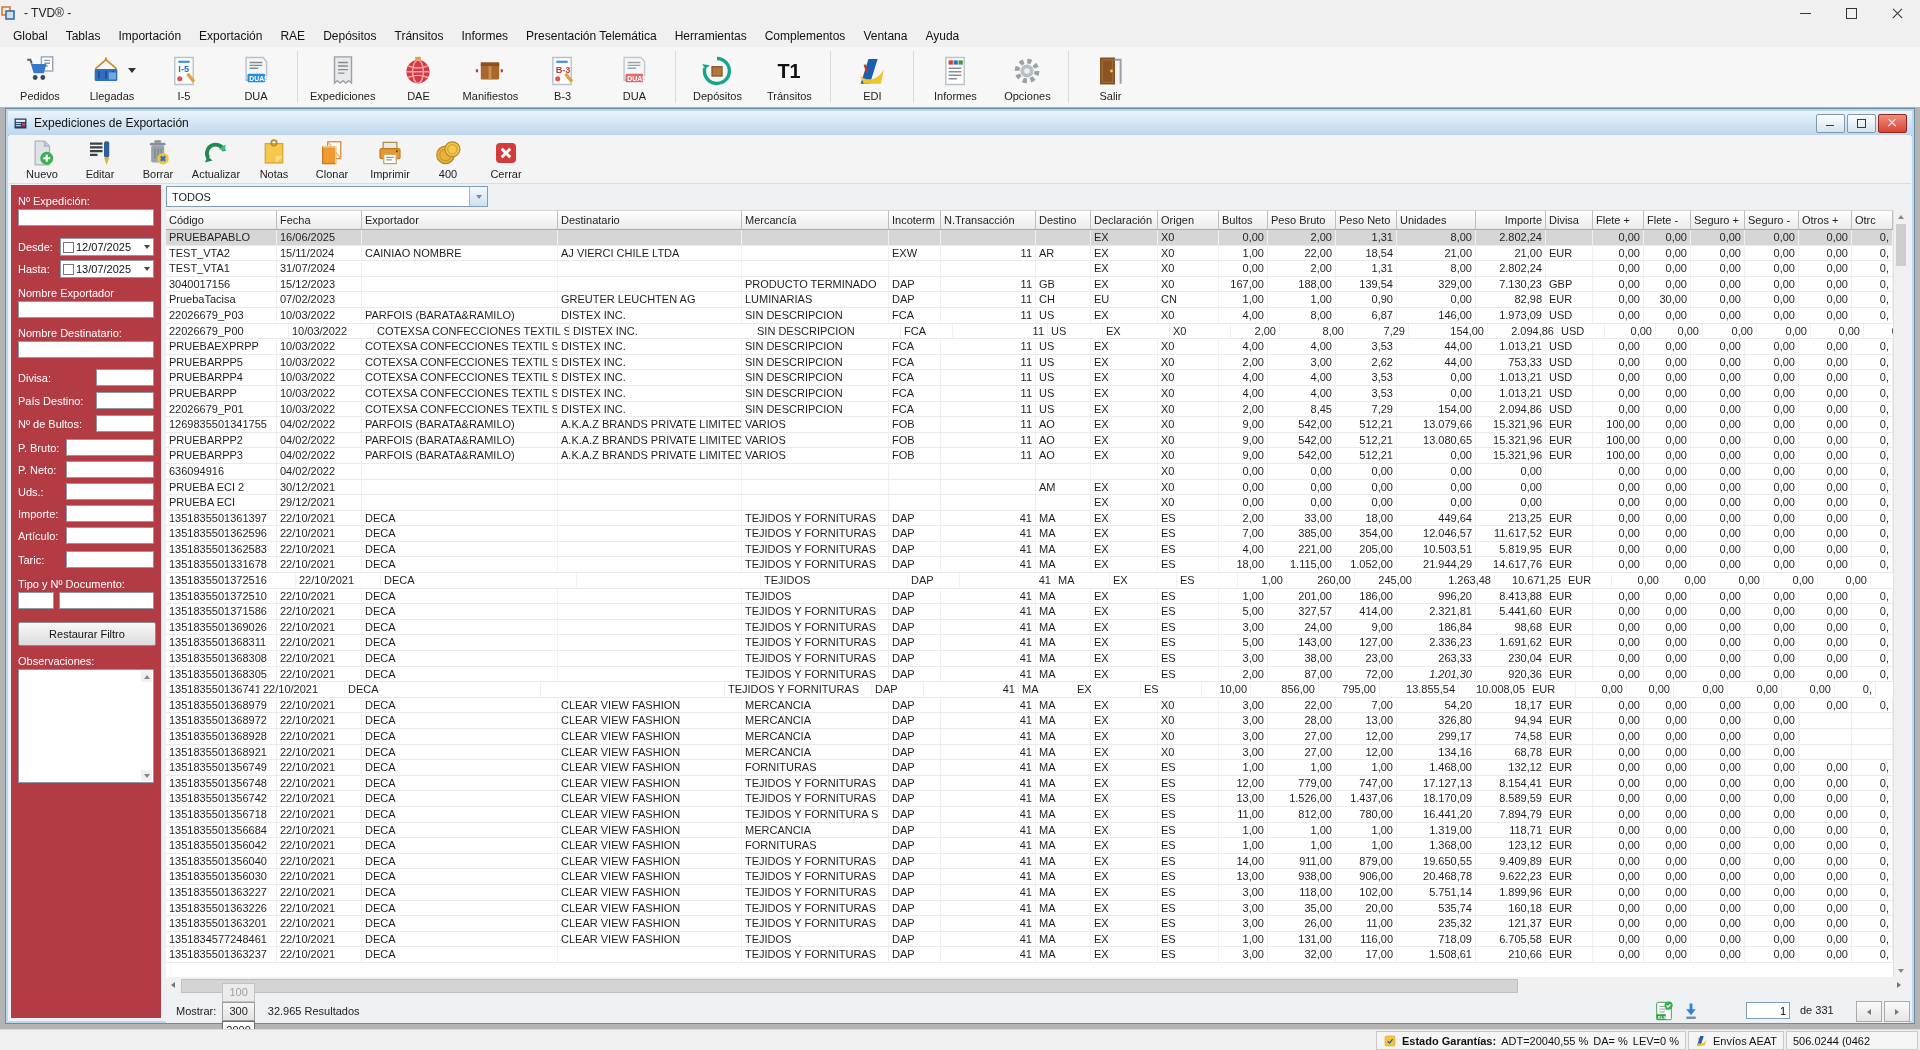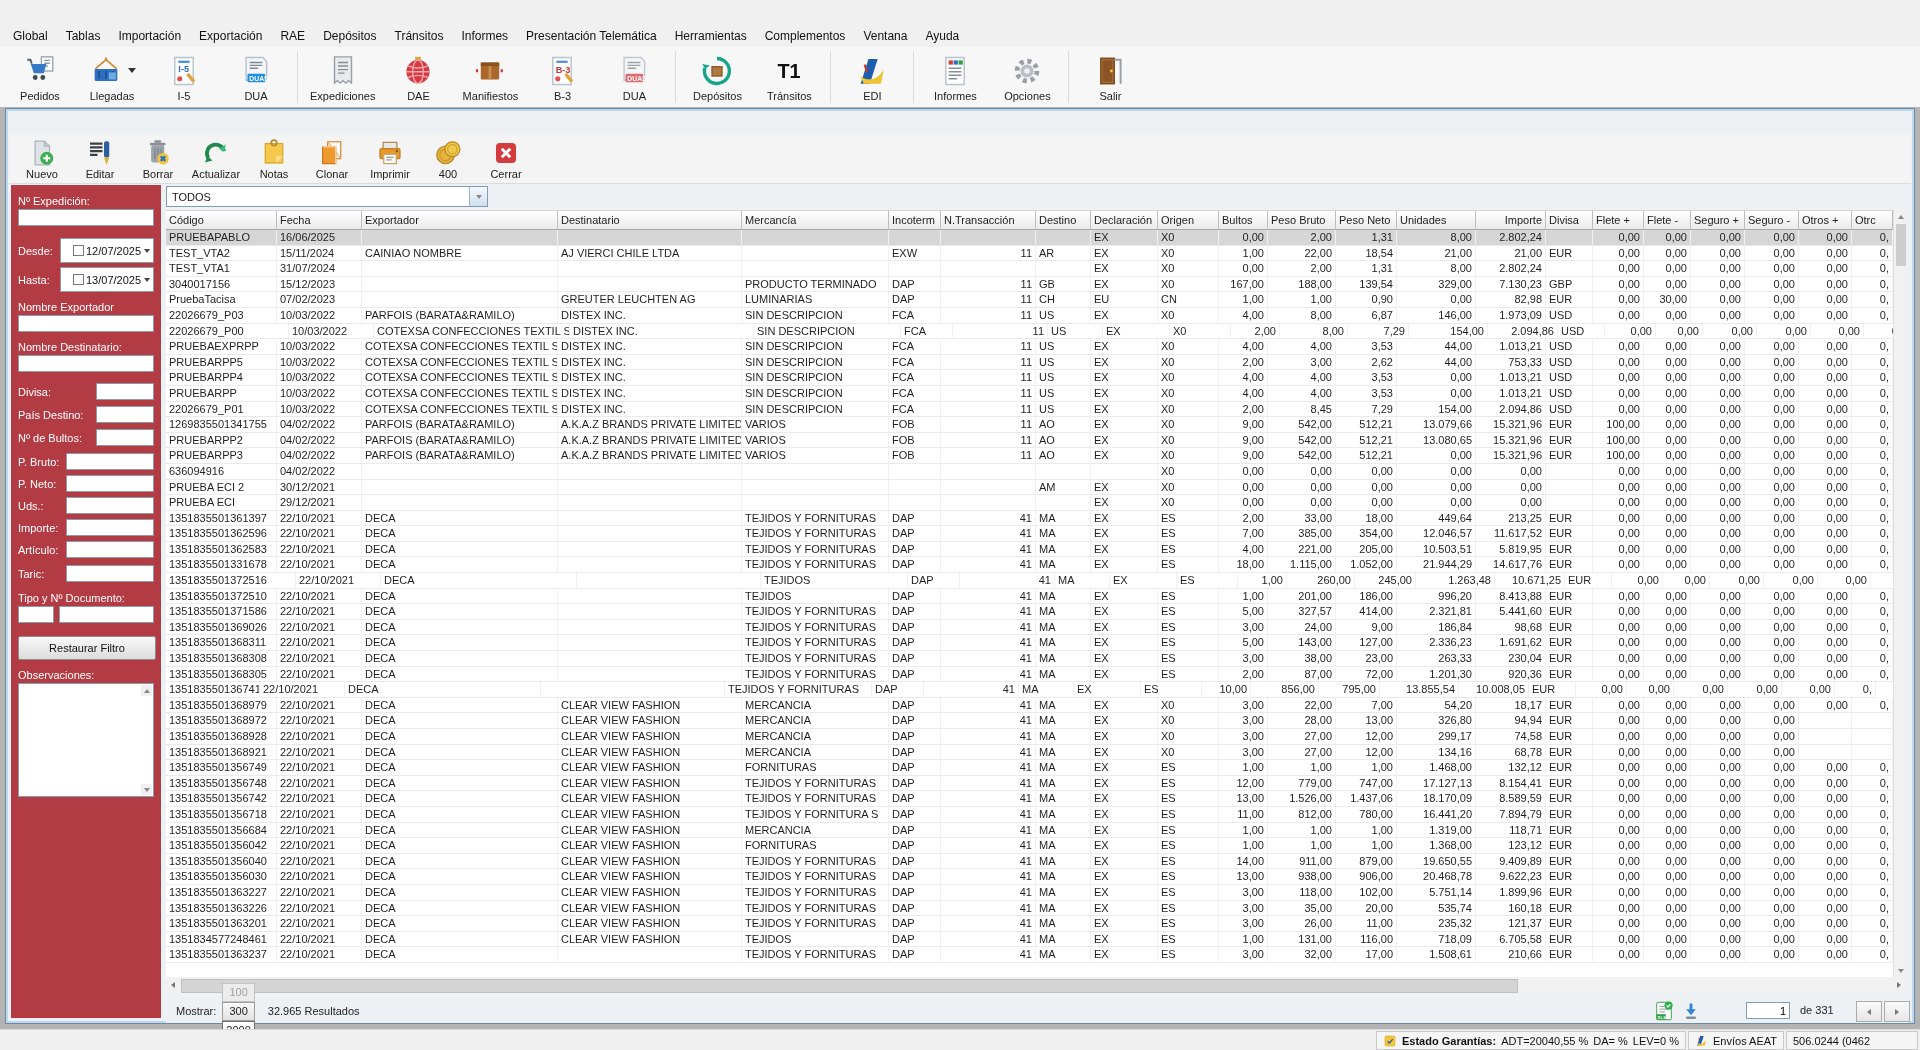--- a/index.html
+++ b/index.html
@@ -44,21 +44,21 @@
   .mbtn.mclose::before{transform:rotate(45deg);} .mbtn.mclose::after{transform:rotate(-45deg);}
   #mditoolbar{position:absolute;left:3px;top:26px;right:3px;height:48px;background:#f4f4f4;border-bottom:1px solid #dcdcdc;
               display:flex;align-items:center;padding-left:8px;}
   .ibtn{display:flex;flex-direction:column;align-items:center;justify-content:center;min-width:50px;height:45px;margin-right:8px;font-size:11px;color:#222;}
   
   #filterpanel{position:absolute;left:5px;top:76px;width:150px;height:833px;background:#b23b44;padding:0 7px;box-sizing:border-box;overflow:hidden;}
   .flabel{color:#fff;font-size:11px;margin-bottom:2px;white-space:nowrap;}
   .fin{background:#fff;border:1px solid #8b9aa7;height:17px;box-sizing:border-box;}
   .frow{display:flex;align-items:center;border-radius:9px;}
   .frow .flabel{margin-bottom:0;flex:1;}
-  .datebox{display:flex;align-items:center;background:#fff;border:1px solid #8b9aa7;height:25px;flex:1;box-sizing:border-box;padding-left:12px;}
+  .datebox{display:flex;align-items:center;background:#fff;border:1px solid #8b9aa7;height:18px;flex:1;box-sizing:border-box;padding-left:2px;}
   .datebox .chk{width:9px;height:9px;border:1px solid #777;background:#fff;}
   .datebox .dv{font-size:11px;margin-left:2px;color:#111;flex:1;}
   .datebox .da{width:0;height:0;border-left:3.5px solid transparent;border-right:3.5px solid transparent;border-top:4px solid #444;margin-right:3px;}
   .fbutton{width:100%;height:22px;border:1px solid #8e8e8e;background:linear-gradient(#f8f8f8,#dcdcdc);
            font-size:11px;color:#111;display:grid;place-items:center;border-radius:2px;}
   .tabox{position:relative;background:#fff;border:1px solid #8b9aa7;height:112px;}
   .tabox .ar{position:absolute;right:1px;width:11px;height:11px;display:grid;place-items:center;background:#f0f0f0;}
   .tri-up{width:0;height:0;border-left:3.5px solid transparent;border-right:3.5px solid transparent;border-bottom:4px solid #888;}
   .tri-dn{width:0;height:0;border-left:3.5px solid transparent;border-right:3.5px solid transparent;border-top:4px solid #888;}
   .tri-lf{width:0;height:0;border-top:3.5px solid transparent;border-bottom:3.5px solid transparent;border-right:4px solid #777;}
@@ -102,20 +102,32 @@
   #statusbar{position:absolute;left:0;top:1029px;width:1920px;height:21px;background:#f0f0f0;border-top:1px solid #d9d9d9;
              display:flex;align-items:center;justify-content:flex-end;font-size:11px;color:#111;}
   .seg{display:flex;align-items:center;gap:5px;height:17px;border:1px solid #c9c9c9;background:#f5f5f5;padding:0 6px;margin-right:2px;white-space:nowrap;}
   .seg b{font-weight:bold;}
 </style>
 </head>
 <body>
 
 <div id="stage">
 
+  <header id="titlebar">
+    <span class="ic"><svg viewBox="0 0 24 24" width="16" height="16">
+          <rect x="3" y="3" width="12" height="12" fill="none" stroke="#e07b2a" stroke-width="2.4"></rect>
+          <rect x="9" y="9" width="12" height="12" fill="#cfe0f2" stroke="#3a6ea5" stroke-width="2.4"></rect>
+        </svg></span>
+    <span id="apptitle">- TVD® -</span>
+    <div id="wincontrols">
+      <div class="wc min"></div>
+      <div class="wc max"></div>
+      <div class="wc close"></div>
+    </div>
+  </header>
 
   <nav id="menubar">
       <div class="mi">Global</div>
       <div class="mi">Tablas</div>
       <div class="mi">Importación</div>
       <div class="mi">Exportación</div>
       <div class="mi">RAE</div>
       <div class="mi">Depósitos</div>
       <div class="mi">Tránsitos</div>
       <div class="mi">Informes</div>
@@ -294,20 +306,35 @@
               <path d="M15 4h4.5v17" fill="none" stroke="#9aa0a6" stroke-width="1.4"></path>
             </svg></span>
         </div>
         <span class="lbl">Salir</span>
       </div>
     </div>
 
   <div id="mdibg"></div>
 
   <section id="mdiwin">
+    <div id="mdititle">
+      <span class="ic"><svg viewBox="0 0 24 24" width="15" height="15">
+            <rect x="2.5" y="4" width="19" height="16" fill="#1f3a63"></rect>
+            <rect x="4.5" y="6" width="15" height="3.5" fill="#e8eef6"></rect>
+            <rect x="4.5" y="11" width="8" height="2" fill="#c9d4e2"></rect>
+            <rect x="4.5" y="14.5" width="8" height="2" fill="#c9d4e2"></rect>
+            <rect x="14" y="11" width="5.5" height="5.5" fill="#d23c3c"></rect>
+          </svg></span>
+      <span class="t">Expediciones de Exportación</span>
+      <div id="mdibtns">
+        <div class="mbtn mmin"></div>
+        <div class="mbtn mmax"></div>
+        <div class="mbtn mclose"></div>
+      </div>
+    </div>
 
     <div id="mditoolbar">
         <div class="ibtn">
           <span class="ic"><svg viewBox="0 0 24 24" width="30" height="30">
               <path d="M6.5 2.5h7.5l4 4v15H6.5z" fill="#dfe3e8" stroke="#aab3bc"></path>
               <path d="M14 2.5v4h4" fill="#c3cad2" stroke="#aab3bc"></path>
               <circle cx="15.8" cy="16.2" r="5.2" fill="#3fae53"></circle>
               <path d="M15.8 13.4v5.6M13 16.2h5.6" stroke="#fff" stroke-width="1.7"></path>
             </svg></span>
           <span class="lbl">Nuevo</span>
@@ -1205,21 +1232,21 @@
           <div class="c" style="width: 184px;"></div>
           <div class="c" style="width: 147px;">TEJIDOS Y FORNITURAS</div>
           <div class="c" style="width: 52px;">DAP</div>
           <div class="c num" style="width: 95px;">41</div>
           <div class="c" style="width: 55px;">MA</div>
           <div class="c" style="width: 67px;">EX</div>
           <div class="c" style="width: 61px;">ES</div>
           <div class="c num" style="width: 49px;">2,00</div>
           <div class="c num" style="width: 68px;">87,00</div>
           <div class="c num" style="width: 61px;">72,00</div>
-          <div class="c num" style="width: 79px;">1.201,30</div>
+          <div class="c num" style="width: 79px; font-style: italic;">1.201,30</div>
           <div class="c num" style="width: 70px;">920,36</div>
           <div class="c" style="width: 47px;">EUR</div>
           <div class="c num" style="width: 51px;">0,00</div>
           <div class="c num" style="width: 47px;">0,00</div>
           <div class="c num" style="width: 54px;">0,00</div>
           <div class="c num" style="width: 54px;">0,00</div>
           <div class="c num" style="width: 53px;">0,00</div>
           <div class="c num" style="width: 41px;">0,</div>
         </div>
         <div class="gr">

